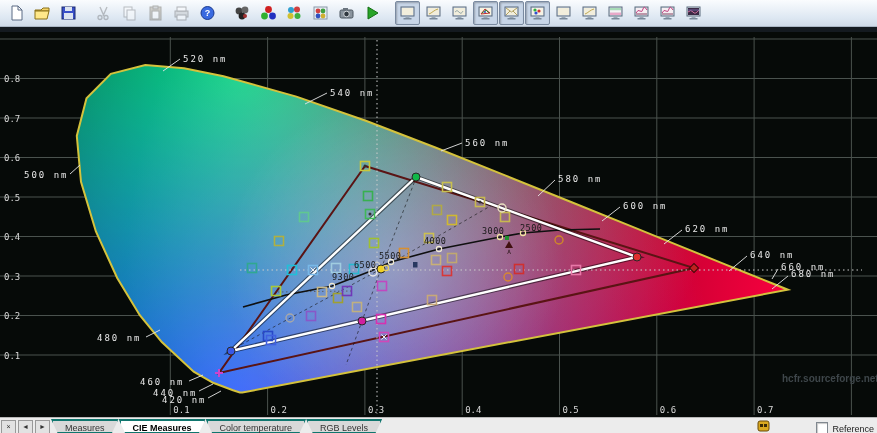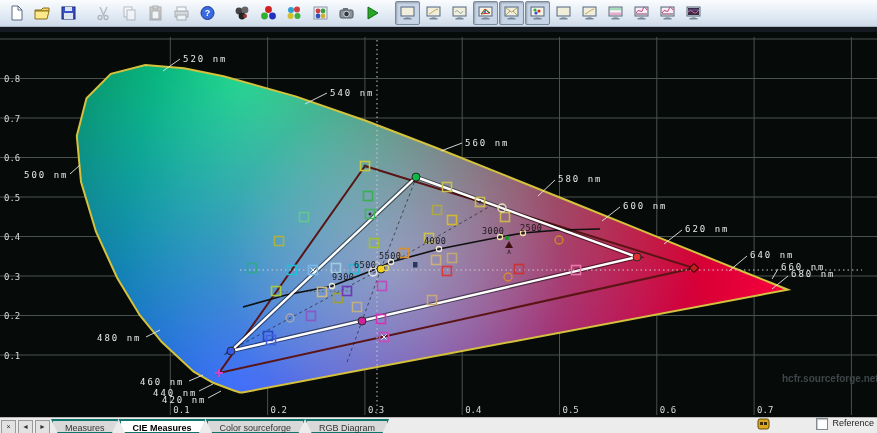--- a/index.html
+++ b/index.html
@@ -20,21 +20,21 @@
   #divider{position:absolute;left:0;top:27px;width:877px;height:5px;background:#141a20;}
   
   #tabbar{position:absolute;left:0;top:417px;width:877px;height:16px;background:#ececec;
     border-top:1px solid #b8b8b8;display:flex;align-items:stretch;font-size:9px;color:#222;}
   .nav-btn{width:13px;height:12px;margin:2px 1px 0 1px;background:#e2e2e2;border:1px solid #999;
     font-size:7px;line-height:11px;text-align:center;color:#333;}
   .tab{position:relative;margin-top:1px;padding:1px 12px 0 12px;background:#d9d9d9;color:#333;
     clip-path:polygon(0 0,100% 0,calc(100% - 7px) 100%,7px 100%);
     border:2px solid #0f766e;line-height:13px;white-space:nowrap;}
   .tab.active{background:#ffffff;font-weight:bold;color:#000;}
-  #tab-right{margin-left:auto;display:flex;align-items:flex-start;padding-right:3px;}
+  #tab-right{margin-left:auto;display:flex;align-items:flex-end;padding-right:3px;}
   #ref-box{width:10px;height:10px;background:#fff;border:1px solid #808890;box-shadow:inset 1px 1px 1px #c8c8c8;margin-right:4px;}
   #ref-label{font-size:9px;color:#222;}
   #status-icon{margin-right:46px;}
 </style>
 </head>
 <body>
 
 <div id="app">
   <div id="toolbar">
       <div class="tb-group">
@@ -436,22 +436,22 @@
 
   <div id="tabbar">
     <div id="tab-nav" style="display: flex;">
         <div class="nav-btn">×</div>
         <div class="nav-btn">◄</div>
         <div class="nav-btn">►</div>
       </div>
     <div id="tab-list" style="display:flex;">
         <div class="tab">Measures</div>
         <div class="tab active">CIE Measures</div>
-        <div class="tab">Color sourceforge</div>
-        <div class="tab">RGB Diagram</div>
+        <div class="tab">Color temperature</div>
+        <div class="tab">RGB Levels</div>
       </div>
     <div id="tab-right">
       <span id="status-icon">
         <svg width="13" height="12" viewBox="0 0 13 12">
           <rect x="1" y="1" width="11" height="10" rx="2" fill="#d9a820" stroke="#6a4a08"></rect>
           <rect x="3" y="4" width="3" height="3" fill="#3a2a06"></rect>
           <rect x="7" y="4" width="3" height="3" fill="#3a2a06"></rect>
         </svg>
       </span>
       <span id="ref-box"></span>

